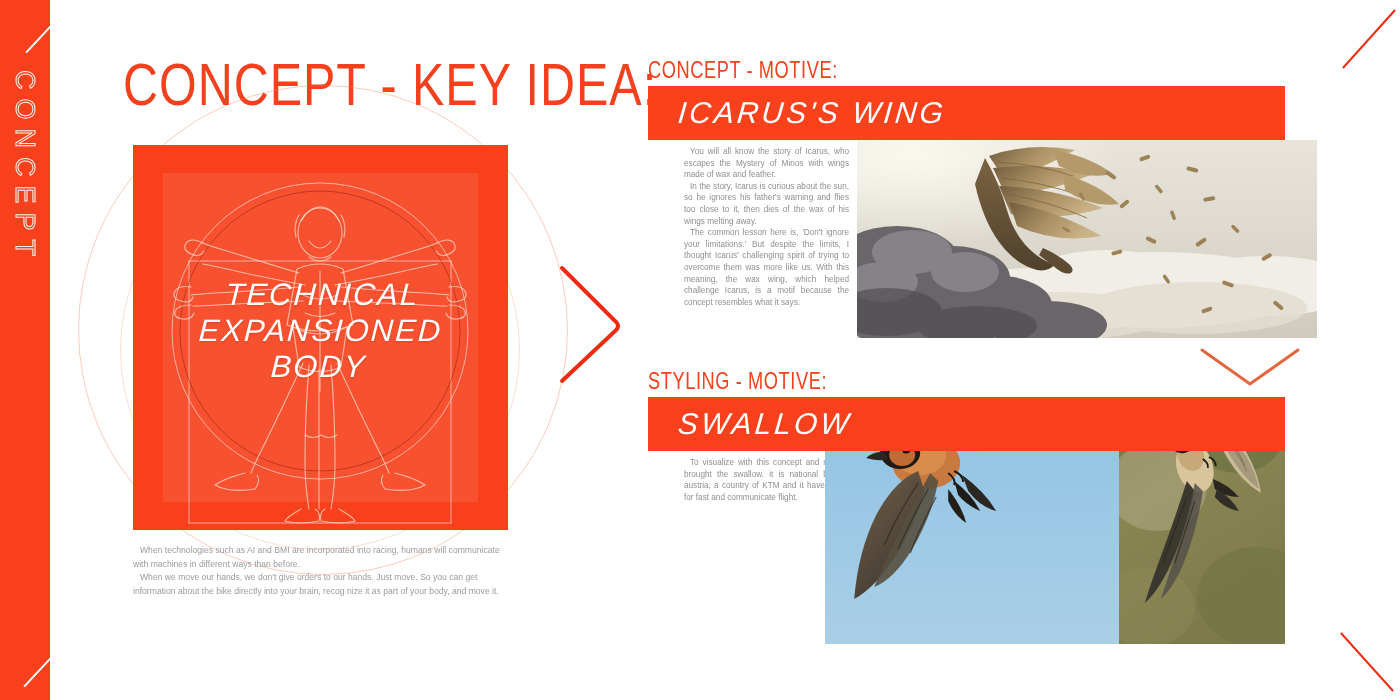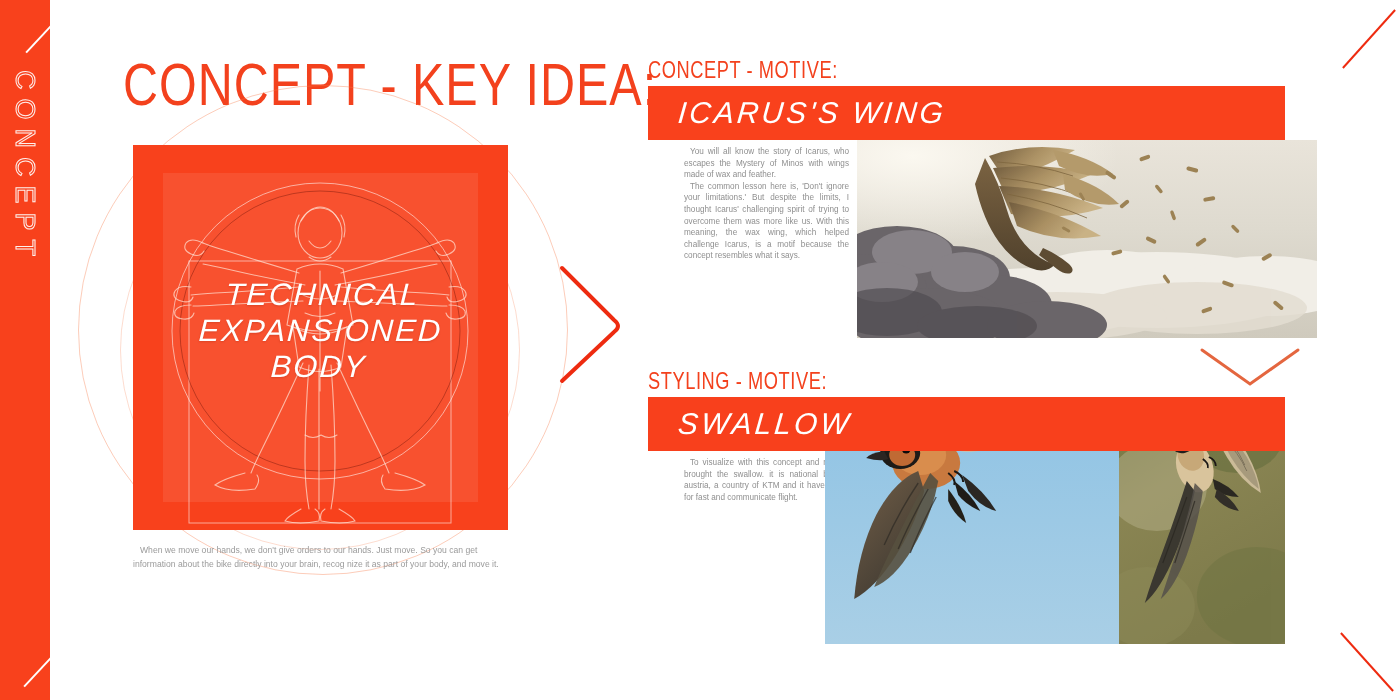--- a/index.html
+++ b/index.html
@@ -214,33 +214,35 @@
     </svg>
 
     <div class="hero-title">
       <span>TECHNICAL</span>
       <span>EXPANSIONED</span>
       <span>BODY</span>
     </div>
   </div>
 
   <div class="copy-left">
+    <p>When technologies such as AI and BMI are incorporated into racing, humans will communicate with machines in different ways than before.</p>
     <p>When we move our hands, we don't give orders to our hands. Just move. So you can get information about the bike directly into your brain, recog nize it as part of your body, and move it.</p>
   </div>
 
   <svg class="chevron" viewBox="0 0 80 125">
     <path d="M10 6 L62 58 Q70 64 62 70 L10 119" fill="none" stroke="#ee2b10" stroke-width="4" stroke-linecap="round"></path>
   </svg>
 
   <div class="h-sub h-concept-motive">CONCEPT - MOTIVE:</div>
 
   <div class="panel panel-icarus">
     <div class="panel-body">
       <div class="txt-col">
         <p>You will all know the story of Icarus, who escapes the Mystery of Minos with wings made of wax and feather.</p>
+        <p>In the story, Icarus is curious about the sun, so he ignores his father's warning and flies too close to it, then dies of the wax of his wings melting away.</p>
         <p>The common lesson here is, 'Don't ignore your limitations.' But despite the limits, I thought Icarus' challenging spirit of trying to overcome them was more like us. With this meaning, the wax wing, which helped challenge Icarus, is a motif because the concept resembles what it says.</p>
       </div>
       <div class="img-col">
         <svg viewBox="0 0 460 198" preserveAspectRatio="xMidYMid slice" style="width:100%;height:100%;display:block">
           <defs>
             <linearGradient id="skyG" x1="0" y1="0" x2="0" y2="1">
               <stop offset="0%" stop-color="#e9e4da"></stop>
               <stop offset="45%" stop-color="#dedacf"></stop>
               <stop offset="100%" stop-color="#cfcabd"></stop>
             </linearGradient>

